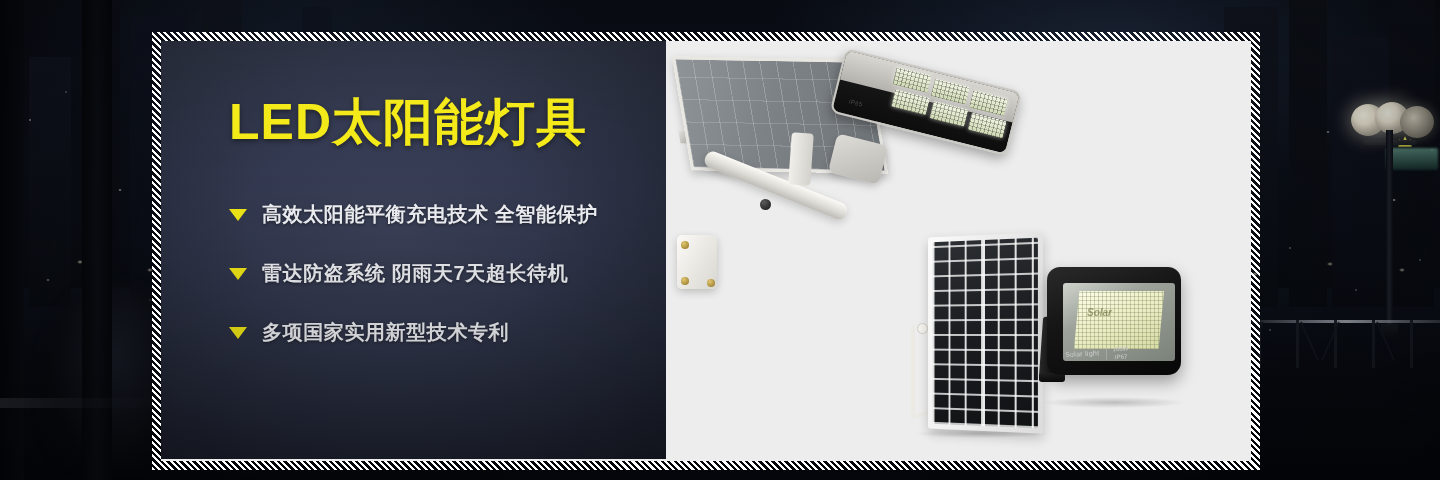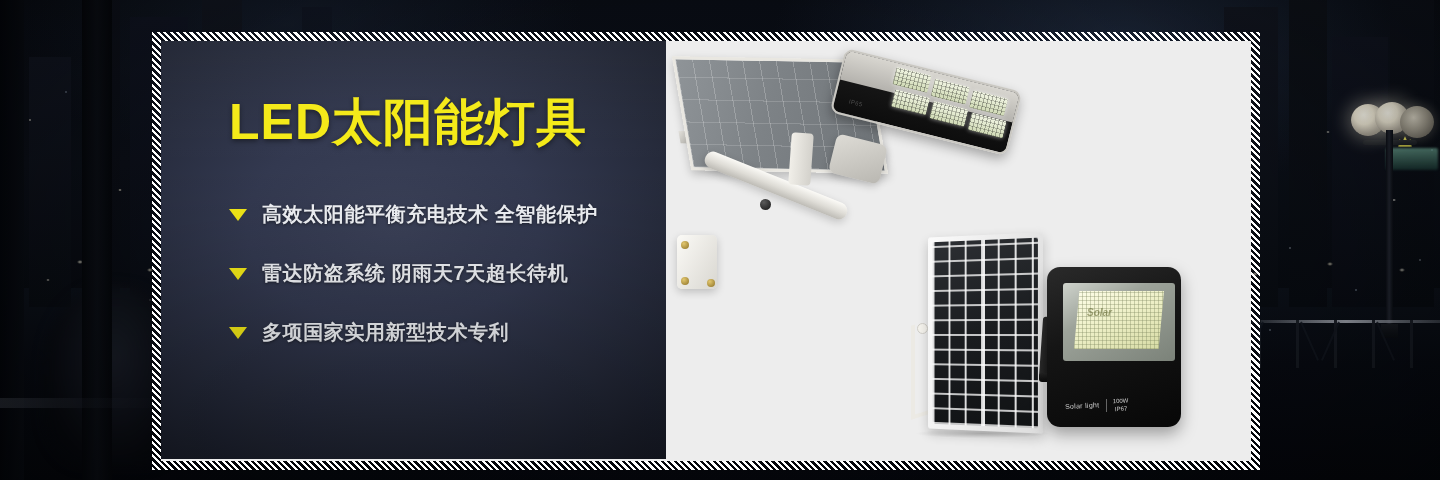--- a/index.html
+++ b/index.html
@@ -327,21 +327,21 @@
     transform:skewY(-18deg);
   }
   .sp-hinge{
     position:absolute; left:6px; top:88px; width:11px; height:11px;
     border-radius:50%; background:#f4f2ec; border:1px solid #cfcdc7;
   }
 
   
   .flood{ position:absolute; left:375px; top:226px; width:150px; height:138px; }
   .fl-body{
-    position:absolute; left:6px; top:0; width:134px; height:160px;
+    position:absolute; left:6px; top:0; width:134px; height:108px;
     background:linear-gradient(160deg,#2a2a2a 0%,#151515 40%,#070707 100%);
     border-radius:13px;
     box-shadow:0 7px 16px rgba(0,0,0,.34);
   }
   .fl-bezel{
     position:absolute; left:16px; top:16px; width:112px; height:78px;
     background:linear-gradient(150deg,#cfd3cc 0%,#9da39a 35%,#7b8279 100%);
     clip-path:polygon(0% 0%,100% 0%,100% 100%,0% 100%);
     border-radius:3px;
   }

